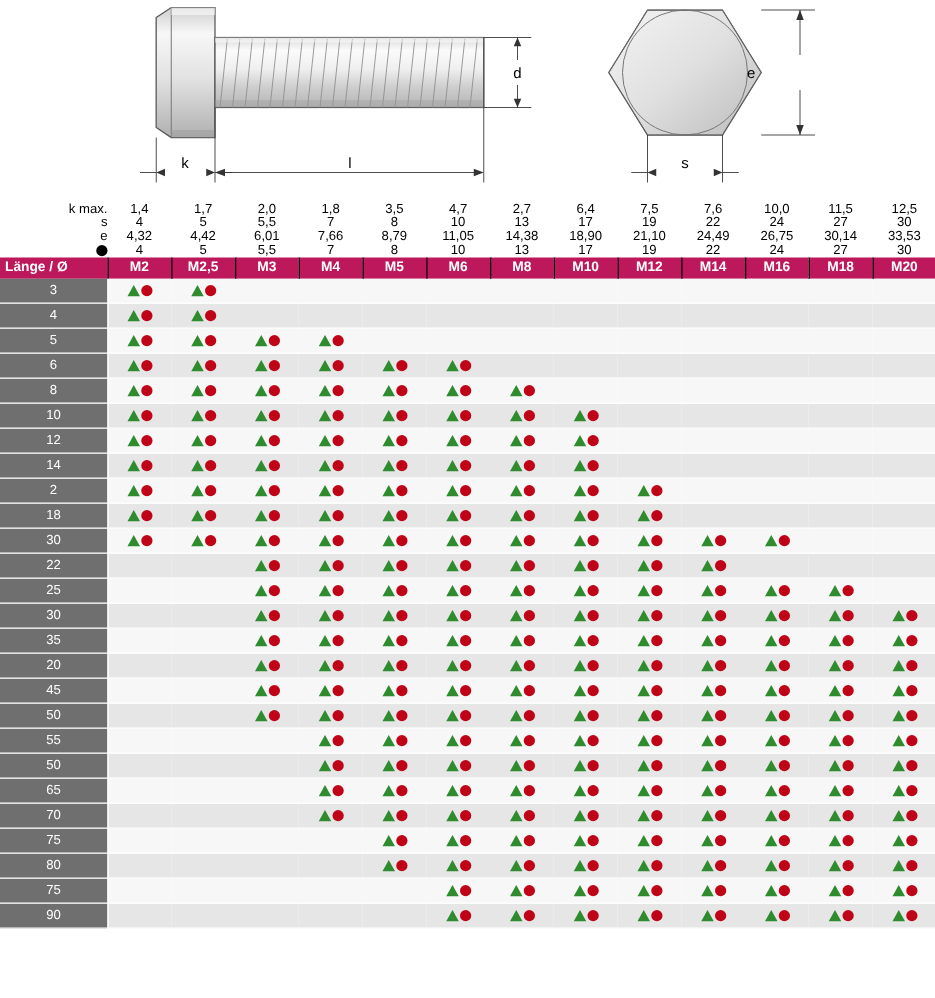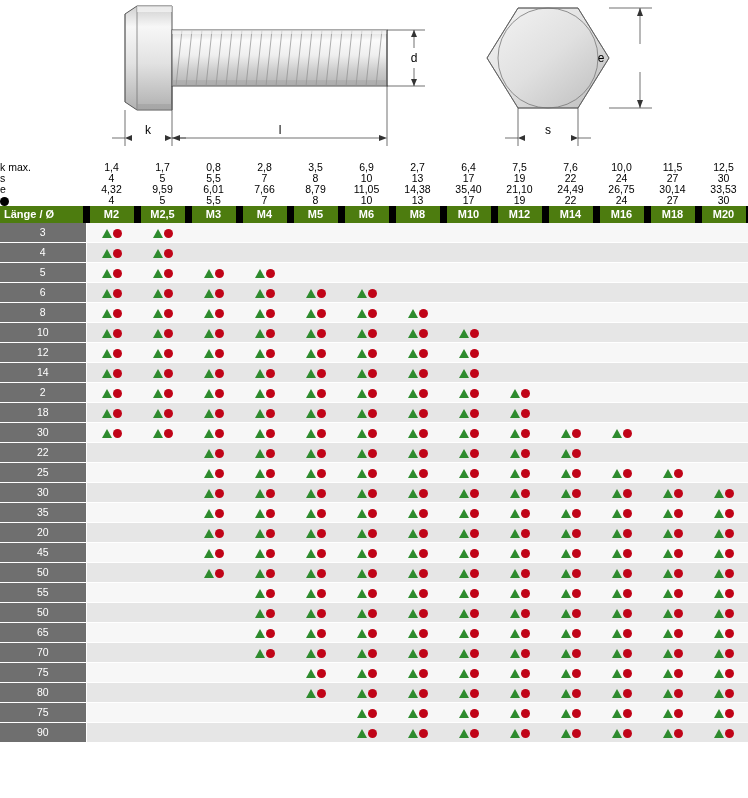--- a/index.html
+++ b/index.html
@@ -6,24 +6,24 @@
   body{width:748px;height:798px;font-family:"Liberation Sans",sans-serif;color:#000;}
   .page{position:relative;width:748px;height:798px;overflow:hidden;}
 
   
   .drawing{position:relative;height:162px;width:748px;}
   .drawing svg{display:block;}
   table{border-collapse:collapse;table-layout:fixed;width:748px;font-size:10.5px;}
   td,th{padding:0;margin:0;text-align:center;vertical-align:middle;font-weight:normal;}
 
   .col-label{width:86px;}
-  .spec-label{text-align:left;padding-left:0;font-size:10.5px;}
+  .spec-label{text-align:right;padding-left:0;font-size:10.5px;}
   .spec-row td{height:11px;line-height:11px;font-size:10.5px;}
 
-  .header-row td{background:#4d7c0f;color:#fff;font-weight:bold;height:17px;line-height:17px;font-size:11px;border-right:7px solid #000000;}
+  .header-row td{background:#be185d;color:#fff;font-weight:bold;height:17px;line-height:17px;font-size:11px;border-right:1px solid #000000;}
   .header-row td.col-label{text-align:left;padding-left:4px;}
 
   .data-row td{height:19px;line-height:19px;border-bottom:1px solid #ffffff;}
   .data-row td.col-label{background:#6f6f6f;color:#fff;text-align:center;font-size:10.5px;border-right:1px solid #fff;}
   .data-row.alt td.cell{background:#e6e6e6;}
   .data-row td.cell{background:#f7f7f7;}
 
   .mark{display:inline-block;white-space:nowrap;line-height:1;}
   .tri{display:inline-block;width:0;height:0;border-left:5px solid transparent;border-right:5px solid transparent;border-bottom:9px solid #2e8b2e;vertical-align:middle;}
   .dot{display:inline-block;width:9px;height:9px;border-radius:50%;background:#c00418;vertical-align:middle;margin-left:1px;}
@@ -141,24 +141,24 @@
   <table>
     <colgroup>
       <col style="width:86px">
       <col span="13" style="width:51px">
     </colgroup>
     <tbody id="tbody-root">
         <tr class="spec-row">
           <td class="col-label spec-label">k max.</td>
           <td>1,4</td>
           <td>1,7</td>
-          <td>0,8</td>
-          <td>2,8</td>
+          <td>2,0</td>
+          <td>1,8</td>
           <td>3,5</td>
-          <td>6,9</td>
+          <td>4,7</td>
           <td>2,7</td>
           <td>6,4</td>
           <td>7,5</td>
           <td>7,6</td>
           <td>10,0</td>
           <td>11,5</td>
           <td>12,5</td>
         </tr>
         <tr class="spec-row">
           <td class="col-label spec-label">s</td>
@@ -172,27 +172,27 @@
           <td>17</td>
           <td>19</td>
           <td>22</td>
           <td>24</td>
           <td>27</td>
           <td>30</td>
         </tr>
         <tr class="spec-row">
           <td class="col-label spec-label">e</td>
           <td>4,32</td>
-          <td>9,59</td>
+          <td>4,42</td>
           <td>6,01</td>
           <td>7,66</td>
           <td>8,79</td>
           <td>11,05</td>
           <td>14,38</td>
-          <td>35,40</td>
+          <td>18,90</td>
           <td>21,10</td>
           <td>24,49</td>
           <td>26,75</td>
           <td>30,14</td>
           <td>33,53</td>
         </tr>
         <tr class="spec-row">
           <td class="col-label spec-label"><span class="bullet"></span></td>
           <td>4</td>
           <td>5</td>

